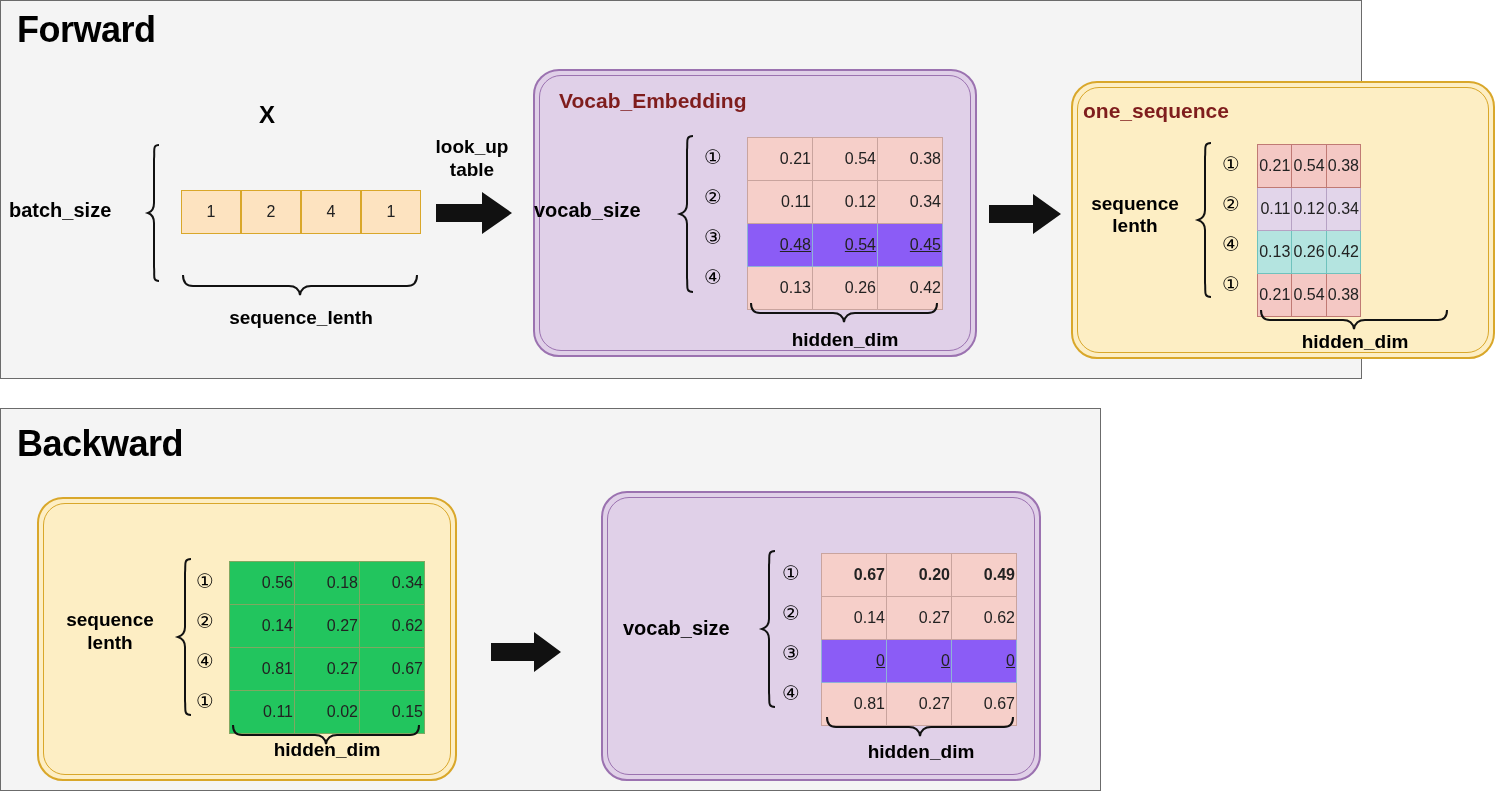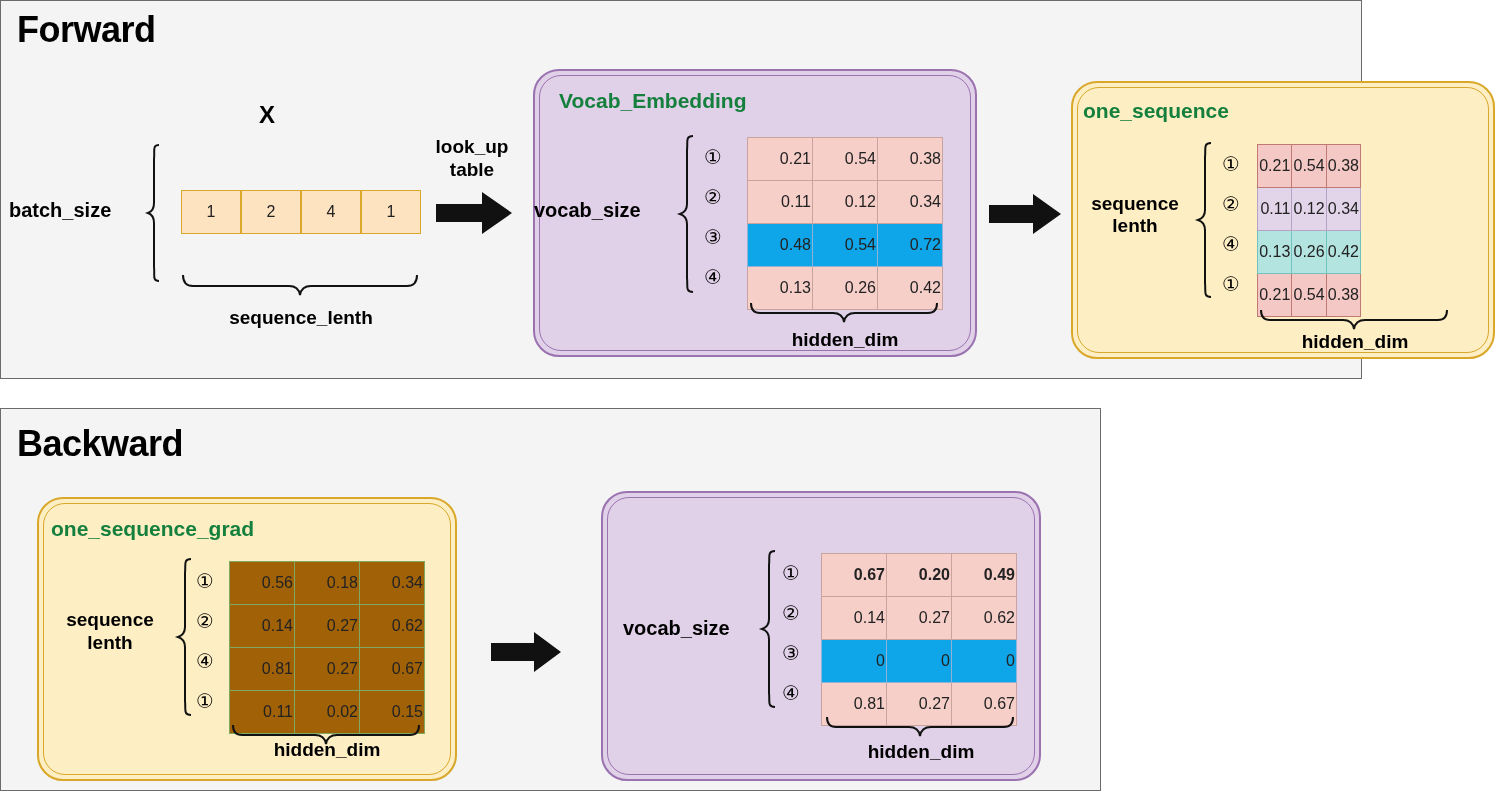--- a/index.html
+++ b/index.html
@@ -14,32 +14,32 @@
   #backward-title{left:16px;top:14px;}
 
   
   .group-box{position:absolute;border-radius:26px;box-sizing:border-box;}
   .group-box .inner-ring{position:absolute;left:4px;top:4px;right:4px;bottom:4px;border-radius:22px;box-sizing:border-box;}
   .group-box.purple{background:#e0d0e8;border:2px solid #9b72b0;}
   .group-box.purple .inner-ring{border:1px solid #9b72b0;}
   .group-box.yellow{background:#fdeec4;border:2px solid #d9a72a;}
   .group-box.yellow .inner-ring{border:1px solid #d9a72a;}
 
-  .box-label{position:absolute;font-weight:bold;font-size:21px;color:#15803d;white-space:nowrap;}
+  .box-label{position:absolute;font-weight:bold;font-size:21px;color:#7f1d1d;white-space:nowrap;}
 
   
   .matrix{position:absolute;border-collapse:collapse;}
   .matrix td{width:62px;height:40px;text-align:right;vertical-align:middle;font-size:16px;color:#222;
              font-family:"Liberation Sans",sans-serif;}
   .c-pink{background:#f6cfc9;border:1px solid #c9a49e;}
   .c-pink-s{background:#f4c8c4;border:1px solid #c07a74;}
-  .c-blue{background:#0ea5e9;border:1px solid #8fb2d6;}
+  .c-blue{background:#8b5cf6;border:1px solid #8fb2d6;text-decoration:underline;}
   .c-lav {background:#e2d5ea;border:1px solid #b6a2c4;}
   .c-teal{background:#b4e4e0;border:1px solid #6fc2bd;}
-  .c-green{background:#a16207;border:1px solid #7fa861;}
+  .c-green{background:#22c55e;border:1px solid #7fa861;}
   .bold-cell{font-weight:bold;color:#000;}
 
   
   .xrow{position:absolute;display:flex;}
   .xrow div{width:60px;height:44px;background:#fde3c0;border:1px solid #d9a72a;
             display:flex;align-items:center;justify-content:center;font-size:16px;color:#222;box-sizing:border-box;}
   .xrow div + div{border-left:1px solid #d9a72a;}
 
   
   .idx-col{position:absolute;display:flex;flex-direction:column;}
@@ -113,21 +113,21 @@
       <td class="c-pink">0.38</td>
     </tr>
     <tr>
       <td class="c-pink">0.11</td>
       <td class="c-pink">0.12</td>
       <td class="c-pink">0.34</td>
     </tr>
     <tr>
       <td class="c-blue">0.48</td>
       <td class="c-blue">0.54</td>
-      <td class="c-blue">0.72</td>
+      <td class="c-blue">0.45</td>
     </tr>
     <tr>
       <td class="c-pink">0.13</td>
       <td class="c-pink">0.26</td>
       <td class="c-pink">0.42</td>
     </tr>
   </tbody>
     </table>
 
   <svg class="deco" style="left:748px;top:300px;" width="192" height="24">
@@ -191,21 +191,20 @@
 </div>
 
 <div class="panel" id="backward-panel">
 
   <div class="panel-title" id="backward-title">Backward</div>
 
   <div class="group-box yellow" style="left:36px;top:88px;width:420px;height:284px;">
     <div class="inner-ring"></div>
   </div>
 
-  <div class="box-label" style="left:50px;top:108px;">one_sequence_grad</div>
 
   <div class="small-label" style="left:48px;top:200px;width:122px;">sequence</div>
   <div class="small-label" style="left:48px;top:223px;width:122px;">lenth</div>
 
   <svg class="deco" style="left:176px;top:148px;" width="22" height="162">
     <path d="M14,2 C6,2 9,8 8,16 L8,70 C8,76 4,79 1,80 C4,81 8,84 8,90 L8,144 C9,152 6,158 14,158"></path>
   </svg>
 
   <div class="idx-col" style="left:190px;top:152px;width:28px;">
     <span>①</span>

